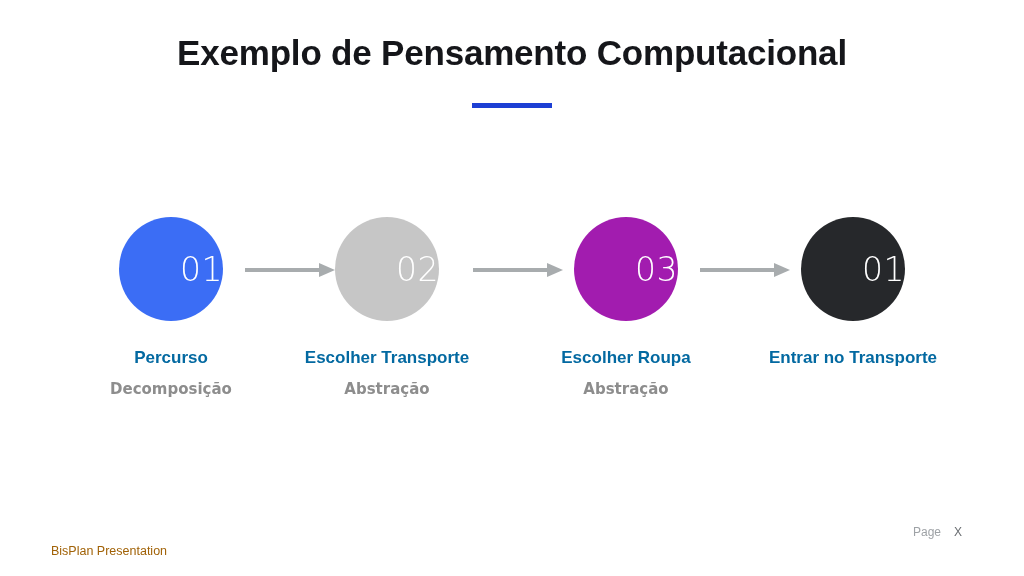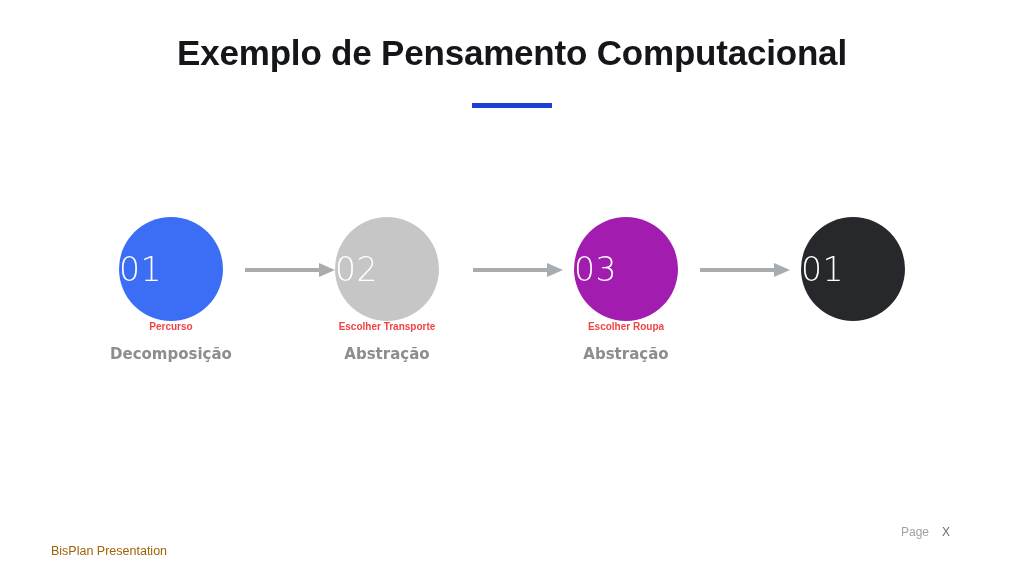--- a/index.html
+++ b/index.html
@@ -63,35 +63,36 @@
   .step-3 { left: 512px; }
   .step-4 { left: 739px; }
 
   .circle {
     width: 104px;
     height: 104px;
     border-radius: 50%;
     margin: 0 auto;
     display: flex;
     align-items: center;
-    justify-content: flex-start;
+    justify-content: flex-end;
   }
   .circle-num {
     font-size: 33px;
     font-weight: 300;
     color: #ffffff;
     letter-spacing: 0.5px;
     line-height: 1;
     font-family: "DejaVu Sans", sans-serif;
   }
 
   .step-title {
-    font-size: 10px;
+    margin-top: 27px;
+    font-size: 17px;
     font-weight: bold;
-    color: #ef4444;
+    color: #0369a1;
     line-height: 1.2;
     white-space: nowrap;
   }
   .step-sub {
     margin-top: 12px;
     font-size: 15px;
     font-weight: 700;
     color: #8d8d8d;
     line-height: 1.2;
     white-space: nowrap;
@@ -113,21 +114,21 @@
   .footer-left {
     position: absolute;
     left: 51px;
     top: 544px;
     font-size: 12.5px;
     color: #a16207;
     line-height: 1.2;
   }
   .footer-right {
     position: absolute;
-    right: 74px;
+    right: 62px;
     top: 525px;
     display: flex;
     align-items: flex-end;
     gap: 13px;
     line-height: 1.2;
   }
   .footer-page-label {
     font-size: 12px;
     color: #9ea2a6;
   }
@@ -188,20 +189,21 @@
         <span class="circle-num">03</span>
       </div>
       <div class="step-title">Escolher Roupa</div>
       <div class="step-sub">Abstração</div>
     </div>
 
     <div class="step step-4">
       <div class="circle" style="background: rgb(38, 40, 43);">
         <span class="circle-num">01</span>
       </div>
+      <div class="step-title">Entrar no Transporte</div>
     </div>
 
   </div>
 
   <div class="footer-left">BisPlan Presentation</div>
   <div class="footer-right">
     <span class="footer-page-label">Page</span>
     <span class="footer-page-num">X</span>
   </div>
 

